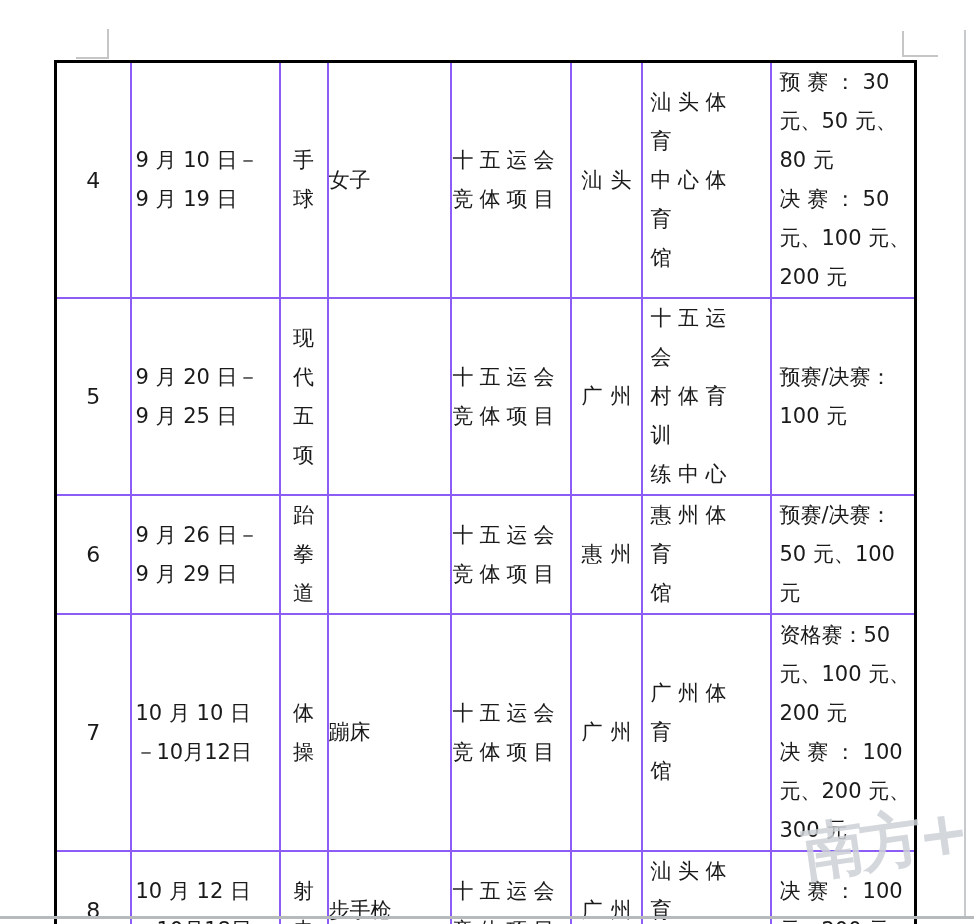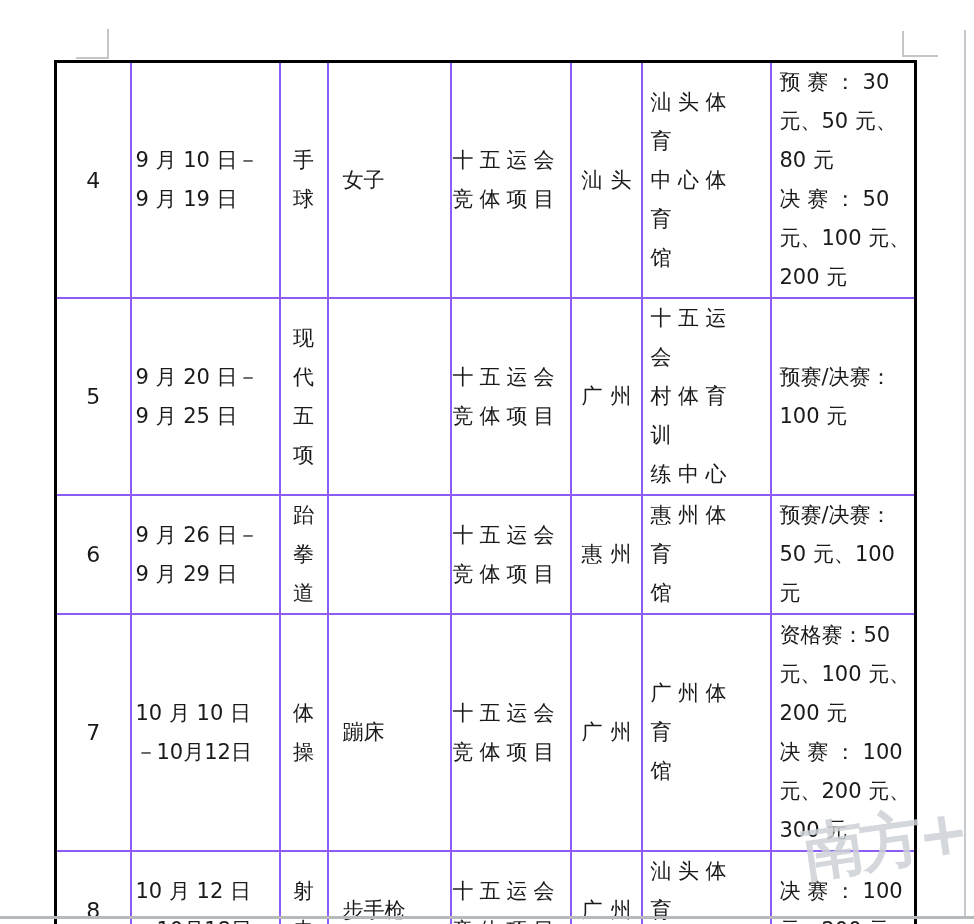--- a/index.html
+++ b/index.html
@@ -13,21 +13,21 @@
     border-collapse:collapse;table-layout:fixed;border:3px solid #000;
   }
   td{
     border:2px solid #8b5cf6;vertical-align:middle;
     font-size:21px;line-height:39px;overflow:hidden;
   }
   .c-no{text-align:center;font-size:22px;}
   .c-date{padding-left:4px;white-space:pre-line;}
   .c-sport{text-align:center;padding:0;}
   .vtext{display:inline-block;width:23px;word-break:break-all;text-align:center;vertical-align:middle;}
-  .c-cat{padding-left:14px;}
+  .c-cat{padding-left:0;}
   .c-event{text-align:left;white-space:pre-line;letter-spacing:6px;}
   .c-city{text-align:right;letter-spacing:8px;}
   .c-venue{padding:0 16px 0 8px;white-space:pre-line;letter-spacing:6.5px;}
   .c-price{padding:0 3px 0 8px;white-space:pre-line;}
   
   .crop{position:absolute;background:#c6c6c6;}
   .cm-left-v{left:107px;top:29px;width:2px;height:30px;}
   .cm-left-h{left:76px;top:57px;width:33px;height:2px;}
   .cm-right-v{left:902px;top:31px;width:2px;height:26px;}
   .cm-right-h{left:902px;top:55px;width:36px;height:2px;}

